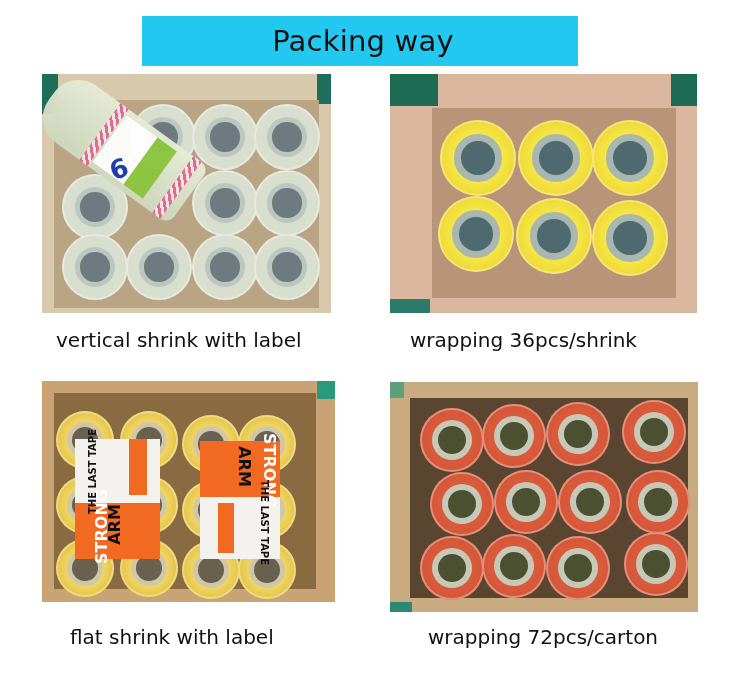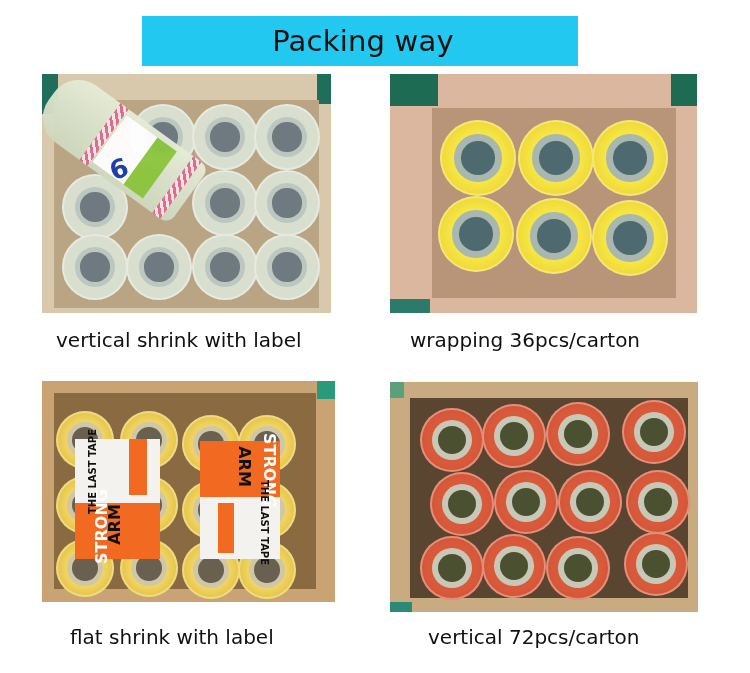--- a/index.html
+++ b/index.html
@@ -103,21 +103,21 @@
     <div class="roll" style="left: 126px; top: 124px; width: 76px; height: 76px; background: radial-gradient(circle, rgb(247, 233, 74) 40%, rgb(232, 200, 32) 100%); box-shadow: rgba(255, 255, 255, 0.35) 0px 0px 0px 2px inset;">
       <div class="core" style="left: 14.44px; top: 14.44px; width: 47.12px; height: 47.12px; background: rgb(168, 184, 176);"></div>
       <div class="hole" style="left: 21.28px; top: 21.28px; width: 33.44px; height: 33.44px; background: rgb(78, 106, 112);"></div>
     </div>
     <div class="roll" style="left: 202px; top: 126px; width: 76px; height: 76px; background: radial-gradient(circle, rgb(247, 233, 74) 40%, rgb(232, 200, 32) 100%); box-shadow: rgba(255, 255, 255, 0.35) 0px 0px 0px 2px inset;">
       <div class="core" style="left: 14.44px; top: 14.44px; width: 47.12px; height: 47.12px; background: rgb(168, 184, 176);"></div>
       <div class="hole" style="left: 21.28px; top: 21.28px; width: 33.44px; height: 33.44px; background: rgb(78, 106, 112);"></div>
     </div>
     <div id="p2rolls"></div>
 </div>
-<div class="caption" style="left:410px;top:328px;">wrapping 36pcs/carton</div>
+<div class="caption" style="left:410px;top:328px;">wrapping 36pcs/shrink</div>
 
 <div class="photo" style="left:42px;top:381px;width:293px;height:221px;background:#c9a374;">
   <div class="flap" style="left:12px;top:12px;width:262px;height:196px;background:#8a6a40;"></div>
   <div class="flap" style="right:0;top:0;width:18px;height:18px;background:#2a9a7a;"></div>
   <div class="roll" style="left: 14px; top: 30px; width: 58px; height: 58px; background: radial-gradient(circle, rgb(243, 216, 106) 40%, rgb(214, 176, 32) 100%); box-shadow: rgba(255, 255, 255, 0.35) 0px 0px 0px 2px inset;">
       <div class="core" style="left: 11.02px; top: 11.02px; width: 35.96px; height: 35.96px; background: rgb(207, 199, 168);"></div>
       <div class="hole" style="left: 16.24px; top: 16.24px; width: 25.52px; height: 25.52px; background: rgb(106, 96, 80);"></div>
     </div>
     <div class="roll" style="left: 78px; top: 30px; width: 58px; height: 58px; background: radial-gradient(circle, rgb(243, 216, 106) 40%, rgb(214, 176, 32) 100%); box-shadow: rgba(255, 255, 255, 0.35) 0px 0px 0px 2px inset;">
       <div class="core" style="left: 11.02px; top: 11.02px; width: 35.96px; height: 35.96px; background: rgb(207, 199, 168);"></div>
@@ -230,13 +230,13 @@
     <div class="roll" style="left: 156px; top: 154px; width: 64px; height: 64px; background: radial-gradient(circle, rgb(216, 90, 58) 55%, rgb(200, 74, 48) 100%); box-shadow: rgba(255, 255, 255, 0.35) 0px 0px 0px 2px inset;">
       <div class="core" style="left: 12.16px; top: 12.16px; width: 39.68px; height: 39.68px; background: rgb(199, 200, 184);"></div>
       <div class="hole" style="left: 17.92px; top: 17.92px; width: 28.16px; height: 28.16px; background: rgb(74, 80, 48);"></div>
     </div>
     <div class="roll" style="left: 234px; top: 150px; width: 64px; height: 64px; background: radial-gradient(circle, rgb(216, 90, 58) 55%, rgb(200, 74, 48) 100%); box-shadow: rgba(255, 255, 255, 0.35) 0px 0px 0px 2px inset;">
       <div class="core" style="left: 12.16px; top: 12.16px; width: 39.68px; height: 39.68px; background: rgb(199, 200, 184);"></div>
       <div class="hole" style="left: 17.92px; top: 17.92px; width: 28.16px; height: 28.16px; background: rgb(74, 80, 48);"></div>
     </div>
     <div id="p4rolls"></div>
 </div>
-<div class="caption" style="left:428px;top:625px;">vertical  72pcs/carton</div>
+<div class="caption" style="left:428px;top:625px;">wrapping  72pcs/carton</div>
 
 </body></html>

